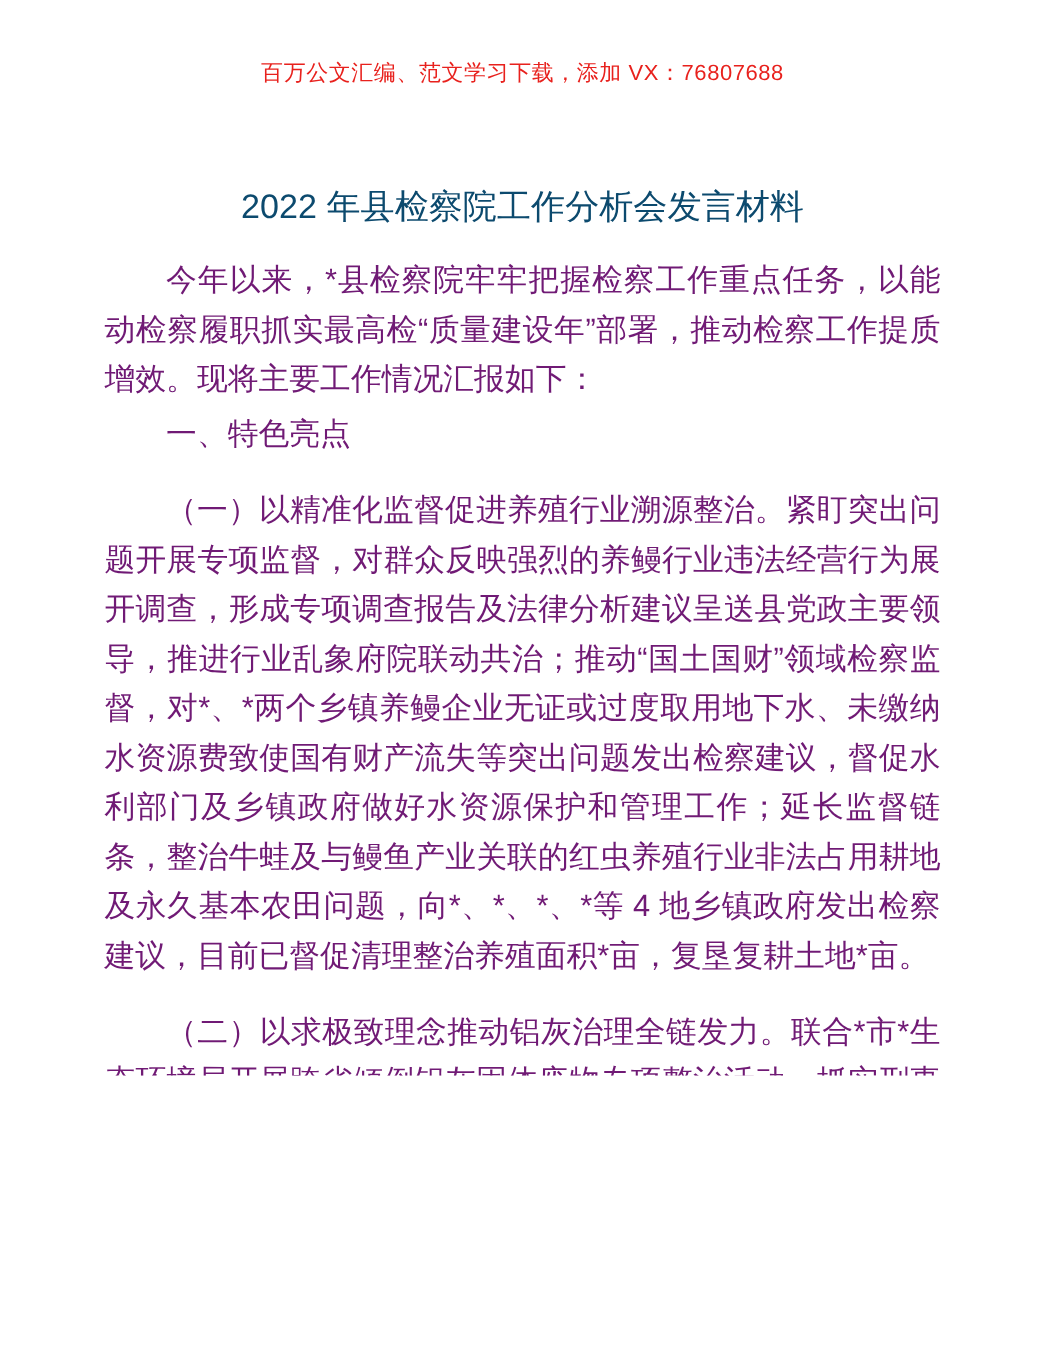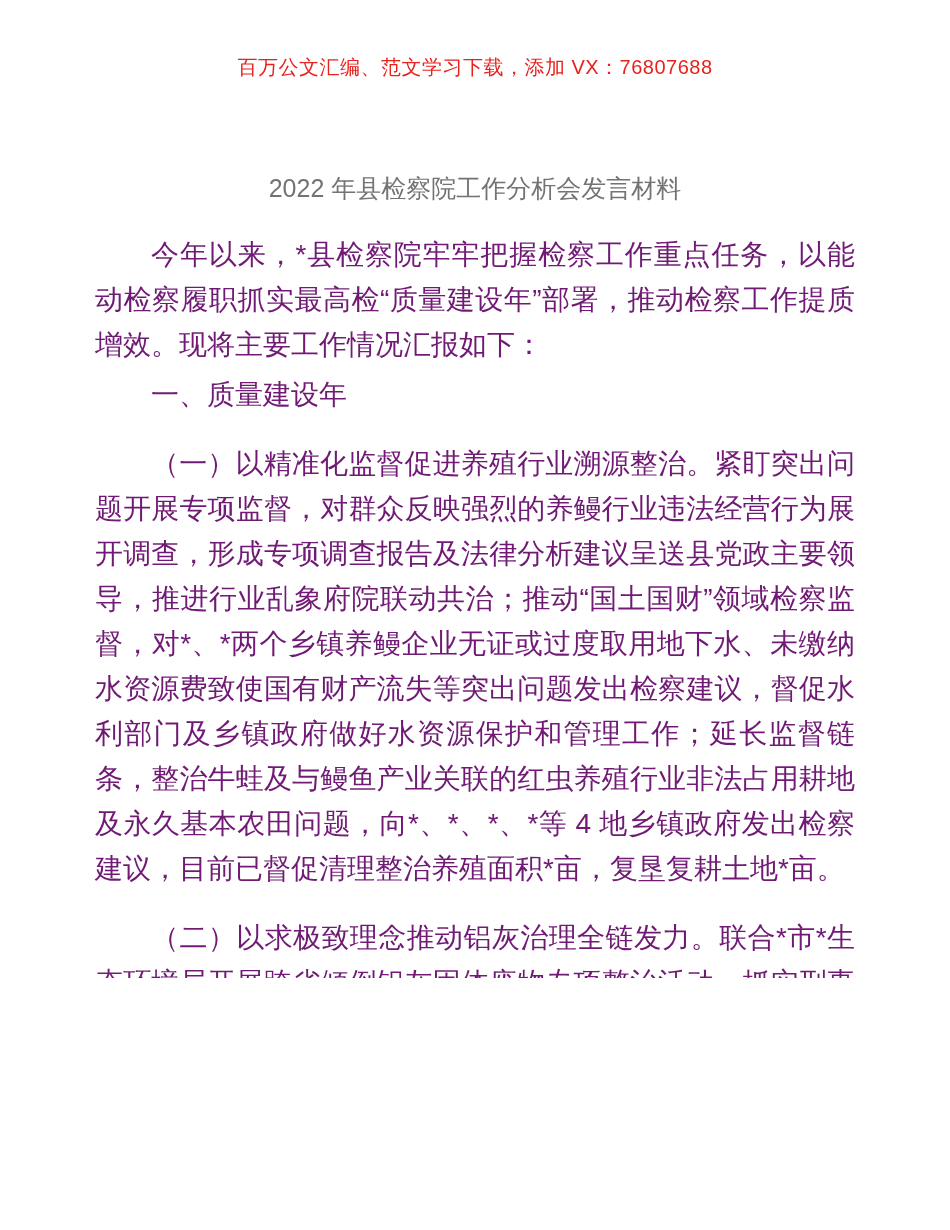--- a/index.html
+++ b/index.html
@@ -18,24 +18,24 @@
     padding-top: 52px;
     text-align: center;
     font-size: 20px;
     line-height: 30px;
     color: #e8211d;
     letter-spacing: 0.5px;
   }
   .doc-title {
     margin-top: 82px;
     text-align: center;
-    font-size: 25px;
+    font-size: 31px;
     line-height: 48px;
     font-weight: 400;
-    color: #737373;
+    color: #0c4a6e;
   }
   .doc-body {
     margin: 20px 95px 0 95px;
     width: 760px;
     font-size: 28px;
     line-height: 45px;
     text-align: justify;
     color: #701a75;
   }
   .doc-body p {
@@ -65,21 +65,21 @@
 
 <div class="page">
 
   <div class="doc-header">百万公文汇编、范文学习下载，添加 VX：76807688</div>
 
   <div class="doc-title">2022 年县检察院工作分析会发言材料</div>
 
   <div class="doc-body">
     <p class="intro-para">今年以来，*县检察院牢牢把握检察工作重点任务，以能动检察履职抓实最高检“质量建设年”部署，推动检察工作提质增效。现将主要工作情况汇报如下：</p>
 
-    <p class="section-heading">一、质量建设年</p>
+    <p class="section-heading">一、特色亮点</p>
 
     <p class="section-para">（一）以精准化监督促进养殖行业溯源整治。紧盯突出问题开展专项监督，对群众反映强烈的养鳗行业违法经营行为展开调查，形成专项调查报告及法律分析建议呈送县党政主要领导，推进行业乱象府院联动共治；推动“国土国财”领域检察监督，对*、*两个乡镇养鳗企业无证或过度取用地下水、未缴纳水资源费致使国有财产流失等突出问题发出检察建议，督促水利部门及乡镇政府做好水资源保护和管理工作；延长监督链条，整治牛蛙及与鳗鱼产业关联的红虫养殖行业非法占用耕地及永久基本农田问题，向*、*、*、*等 4 地乡镇政府发出检察建议，目前已督促清理整治养殖面积*亩，复垦复耕土地*亩。</p>
 
     <p class="section-para">（二）以求极致理念推动铝灰治理全链发力。联合*市*生态环境局开展跨省倾倒铝灰固体废物专项整治活动，抓实刑事立案监督，认真审查鉴定机构出具的铝灰堆放点“固体废物浸出毒性符合标准”意见并提出异议，建议行政机关重新鉴定，经重新鉴定后，认定堆放点铝灰为反应性危险废物。我院向生</p>
   </div>
 
   <div class="page-footer">1</div>
 
 </div>
 

